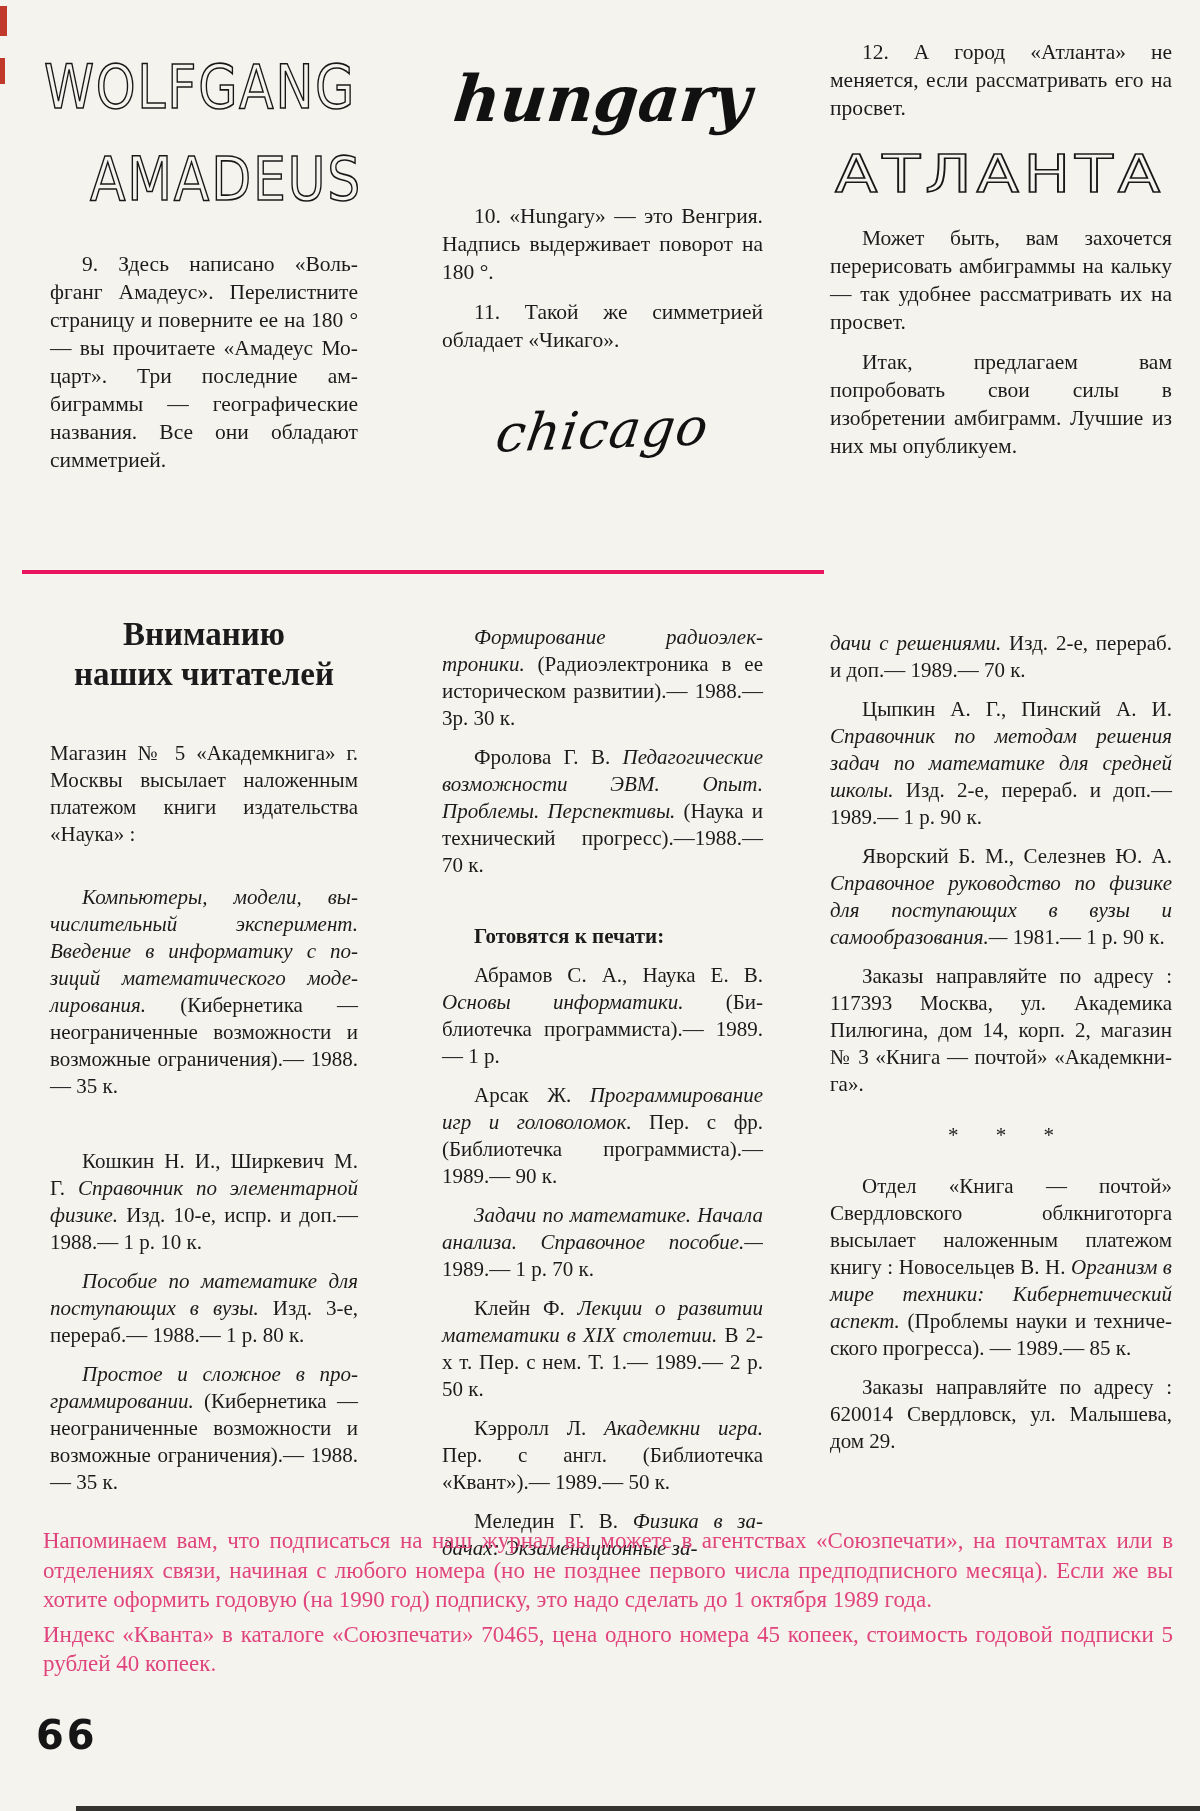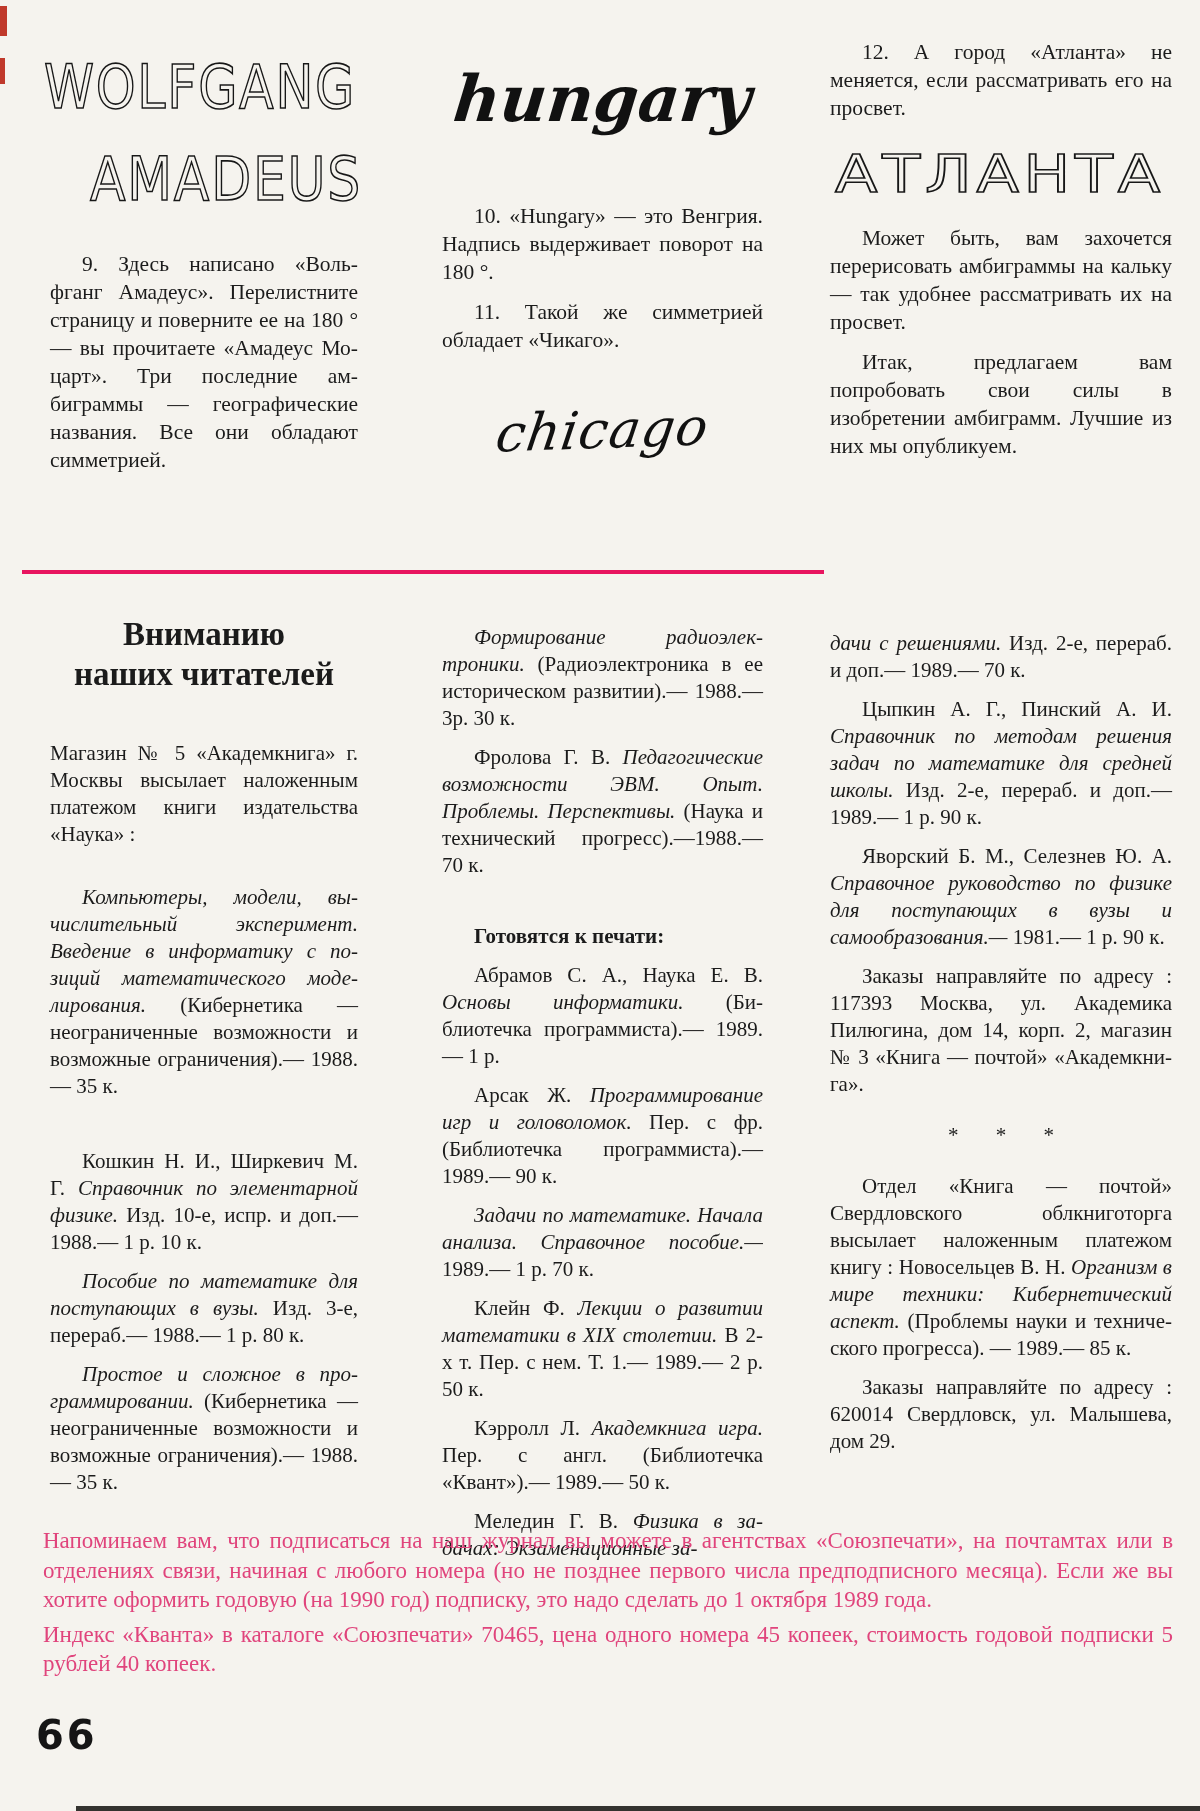--- a/index.html
+++ b/index.html
@@ -74,21 +74,21 @@
   </div>
 
   <div class="col low" style="left:430px;top:598px;width:345px;">
     <p class="para indent gap26"><span class="run-i">Формирование радиоэлек­троники.</span><span class="run-r"> (Радиоэлектроника в ее историческом развитии).— 1988.— 3р. 30 к.</span></p>
     <p class="para indent"><span class="run-r">Фролова Г. В. </span><span class="run-i">Педагогиче­ские возможности ЭВМ. Опыт. Проблемы. Перспективы.</span><span class="run-r"> (На­ука и технический про­гресс).—1988.— 70 к.</span></p>
     <p class="para indent bold gap44">Готовятся к печати:</p>
     <p class="para indent"><span class="run-r">Абрамов С. А., Наука Е. В. </span><span class="run-i">Основы информатики.</span><span class="run-r"> (Би­блиотечка программиста).— 1989.— 1 р.</span></p>
     <p class="para indent"><span class="run-r">Арсак Ж. </span><span class="run-i">Программирова­ние игр и головоломок.</span><span class="run-r"> Пер. с фр. (Библиотечка програм­миста).— 1989.— 90 к.</span></p>
     <p class="para indent"><span class="run-i">Задачи по математике. На­чала анализа. Справочное по­собие.—</span><span class="run-r"> 1989.— 1 р. 70 к.</span></p>
     <p class="para indent"><span class="run-r">Клейн Ф. </span><span class="run-i">Лекции о разви­тии математики в XIX столе­тии.</span><span class="run-r"> В 2-х т. Пер. с нем. Т. 1.— 1989.— 2 р. 50 к.</span></p>
-    <p class="para indent"><span class="run-r">Кэрролл Л. </span><span class="run-i">Академкнига иг­ра.</span><span class="run-r"> Пер. с англ. (Библиотечка «Квант»).— 1989.— 50 к.</span></p>
+    <p class="para indent"><span class="run-r">Кэрролл Л. </span><span class="run-i">Академкни иг­ра.</span><span class="run-r"> Пер. с англ. (Библиотечка «Квант»).— 1989.— 50 к.</span></p>
     <p class="para indent"><span class="run-r">Меледин Г. В. </span><span class="run-i">Физика в за­дачах: Экзаменационные за-</span></p>
   </div>
 
   <div class="col low" style="left:818px;top:602px;width:366px;">
     <p class="para gap28"><span class="run-i">дачи с решениями.</span><span class="run-r"> Изд. 2-е, перераб. и доп.— 1989.— 70 к.</span></p>
     <p class="para indent"><span class="run-r">Цыпкин А. Г., Пин­ский А. И. </span><span class="run-i">Справочник по ме­тодам решения задач по мате­матике для средней школы.</span><span class="run-r"> Изд. 2-е, перераб. и доп.— 1989.— 1 р. 90 к.</span></p>
     <p class="para indent"><span class="run-r">Яворский Б. М., Селез­нев Ю. А. </span><span class="run-i">Справочное руко­водство по физике для посту­пающих в вузы и самообразо­вания.—</span><span class="run-r"> 1981.— 1 р. 90 к.</span></p>
     <p class="para indent"><span class="run-r">Заказы направляйте по ад­ресу : 117393 Москва, ул. Ака­демика Пилюгина, дом 14, корп. 2, магазин № 3 «Кни­га — почтой» «Академкни­га».</span></p>
     <p class="para stars">* * *</p>
     <p class="para indent gap24"><span class="run-r">Отдел «Книга — почтой» Свердловского облкниготорга высылает наложенным плате­жом книгу : Новосельцев В. Н. </span><span class="run-i">Организм в мире техники: Кибернетический аспект.</span><span class="run-r"> (Проблемы науки и техниче­ского прогресса). — 1989.— 85 к.</span></p>

